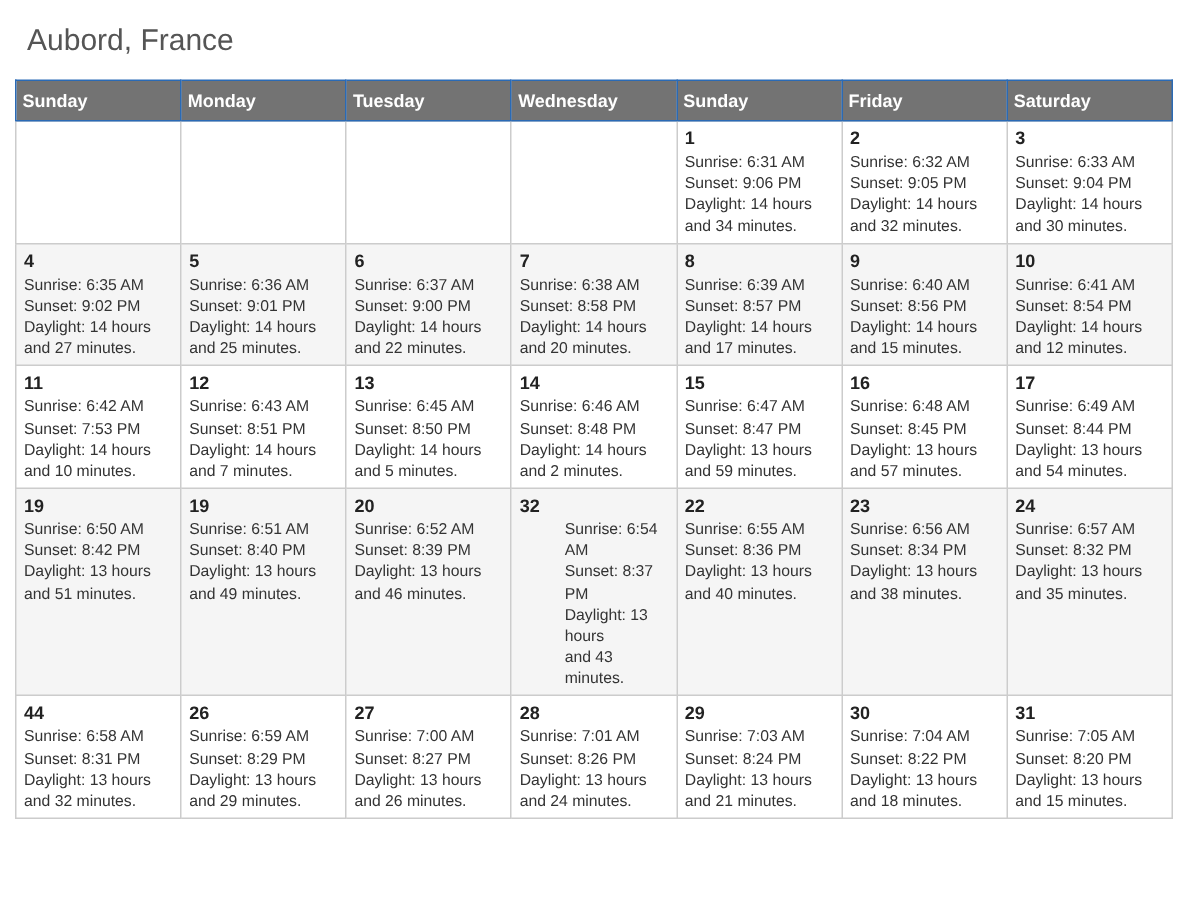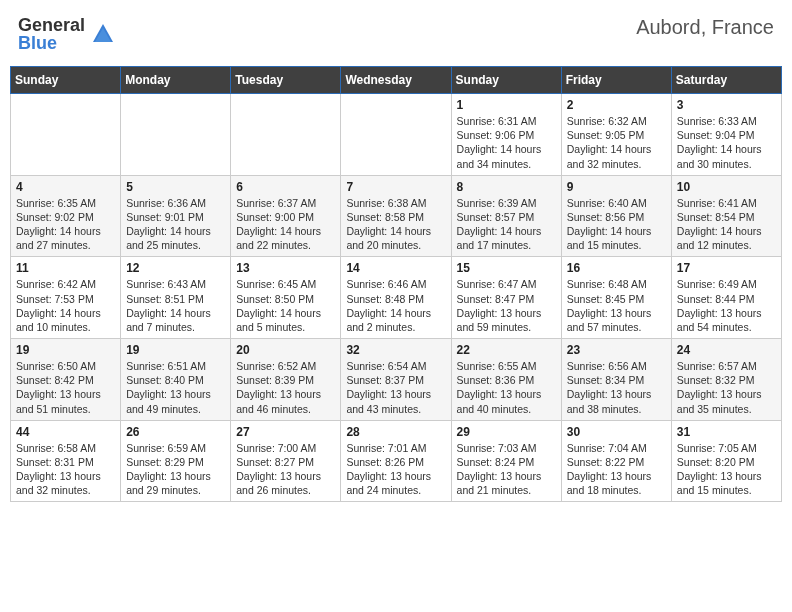--- a/index.html
+++ b/index.html
@@ -53,21 +53,21 @@
     .location {
       font-size: 20px;
       color: #555;
     }
     .calendar {
       width: 100%;
       border-collapse: collapse;
       font-size: 11px;
     }
     .calendar th {
-      background: #404040;
+      background: #737373;
       color: #fff;
       padding: 6px 4px;
       text-align: left;
       font-weight: bold;
       font-size: 12px;
       border: 1px solid #2a6ab5;
     }
     .calendar td {
       border: 1px solid #ccc;
       vertical-align: top;
@@ -91,30 +91,20 @@
       line-height: 1.35;
     }
     .empty-cell {
       background: #fff !important;
     }
   </style>
 </head>
 <body>
 
 <div class="header">
-  <div class="logo">
-    <div class="logo-text">
-      <span class="logo-general">General</span>
-      <span class="logo-blue">Blue</span>
-    </div>
-    <svg class="logo-icon" viewBox="0 0 28 28">
-      <polygon points="14,4 24,22 4,22" fill="#3a7fd5"></polygon>
-      <polygon points="14,8 22,22 6,22" fill="#5a9fe5" opacity="0.5"></polygon>
-    </svg>
-  </div>
   <div class="title-block">
     <div class="location">Aubord, France</div>
   </div>
 </div>
 
 <table class="calendar">
   <thead>
     <tr>
     <th>Sunday</th>
         <th>Monday</th>
@@ -272,21 +262,21 @@
         </td>
         <td>
           <div class="day-number">20</div>
           <div class="day-info" style="white-space: pre-line;">Sunrise: 6:52 AM
 Sunset: 8:39 PM
 Daylight: 13 hours
 and 46 minutes.</div>
         </td>
         <td>
           <div class="day-number">32</div>
-          <div class="day-info" style="white-space: pre-line;">Sunrise: 6:54 AM
+          <div class="day-info" style="white-space: pre-line; margin-left: 30px;">Sunrise: 6:54 AM
 Sunset: 8:37 PM
 Daylight: 13 hours
 and 43 minutes.</div>
         </td>
         <td>
           <div class="day-number">22</div>
           <div class="day-info" style="white-space: pre-line;">Sunrise: 6:55 AM
 Sunset: 8:36 PM
 Daylight: 13 hours
 and 40 minutes.</div>

